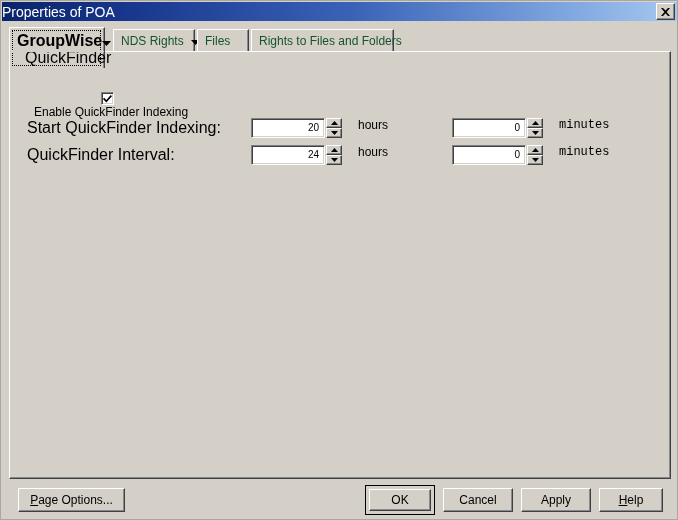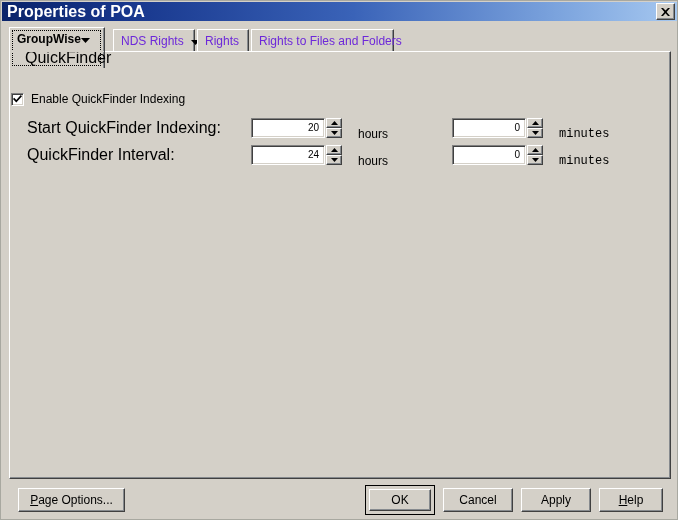--- a/index.html
+++ b/index.html
@@ -28,23 +28,22 @@
     left: 1px;
     top: 1px;
     width: 676px;
     height: 19px;
     background: linear-gradient(to right, #0a246a 0%, #17368c 18%, #3a63b8 52%, #7ba3dd 82%, #a6c8f0 100%);
     display: flex;
     align-items: center;
   }
   .title-text {
     color: #ffffff;
-    font-size: 16px;
-    font-weight: bold;
-    margin-left: 5px;
+    font-size: 14px;
+    font-weight: normal;
     letter-spacing: 0px;
     white-space: nowrap;
   }
   .title-spacer { flex: 1; }
   .close-btn {
     width: 17px;
     height: 15px;
     margin-right: 3px;
     background: #d4d0c8;
     border-top: 1px solid #ffffff;
@@ -74,21 +73,21 @@
     box-sizing: border-box;
     background: #d4d0c8;
     border-top: 1px solid #ffffff;
     border-left: 1px solid #ffffff;
     border-right: 1px solid #404040;
     box-shadow: inset -1px 0 0 #868a8e;
     display: flex;
     align-items: center;
     padding: 0 7px;
     font-size: 12px;
-    color: #6d28d9;
+    color: #14532d;
     white-space: nowrap;
     cursor: default;
   }
   .tab .arrow {
     margin-left: 7px;
     display: inline-block;
   }
 
   
   .tab-selected {
@@ -112,21 +111,21 @@
     top: 2px;
     right: 3px;
     bottom: 2px;
     border: 1px dotted #000000;
     box-sizing: border-box;
   }
   .tab-selected .line1 {
     position: absolute;
     left: 7px;
     top: 4px;
-    font-size: 12px;
+    font-size: 16px;
     font-weight: bold;
     color: #000000;
     white-space: nowrap;
     display: flex;
     align-items: center;
   }
   .tab-selected .line2 {
     position: absolute;
     left: 15px;
     top: 21px;
@@ -157,25 +156,26 @@
     top: 50px;
     width: 94px;
     height: 1px;
     background: #d4d0c8;
     z-index: 6;
   }
 
   
   .checkrow {
     position: absolute;
-    left: 1px;
+    left: 17px;
     top: 40px;
     display: flex;
     align-items: center;
     cursor: default;
+    flex-direction: column;
   }
   .checkbox {
     width: 13px;
     height: 13px;
     box-sizing: border-box;
     background: #ffffff;
     border-top: 1px solid #808080;
     border-left: 1px solid #808080;
     border-right: 1px solid #ffffff;
     border-bottom: 1px solid #ffffff;
@@ -258,21 +258,21 @@
     align-items: center;
     justify-content: center;
     cursor: default;
   }
   .spin-btn svg { display: block; }
 
   .unitlabel {
     position: absolute;
     font-size: 12px;
     color: #000000;
-    top: 10px;
+    top: 1px;
     white-space: nowrap;
   }
   .ul-hours { left: 331px; }
   .ul-minutes { left: 532px; font-family: Liberation Mono, monospace; }
 
   
   .btnbar {
     position: absolute;
     left: 0;
     top: 484px;
@@ -350,21 +350,21 @@
     <div class="tab" style="left:104px; width:82px;">
       <span>NDS Rights</span>
       <span class="arrow">
         <svg width="9" height="5" viewBox="0 0 9 5">
             <path d="M0,0 H9 L4.5,5 Z" fill="#000000"></path>
           </svg>
       </span>
     </div>
 
     <div class="tab" style="left:188px; width:52px;">
-      <span>Rights</span>
+      <span>Files</span>
     </div>
 
     <div class="tab" style="left:242px; width:143px;">
       <span>Rights to Files and Folders</span>
     </div>
 
     <div class="tab-selected">
       <div class="line1">
         <span>GroupWise</span>
         <span class="arrow">

